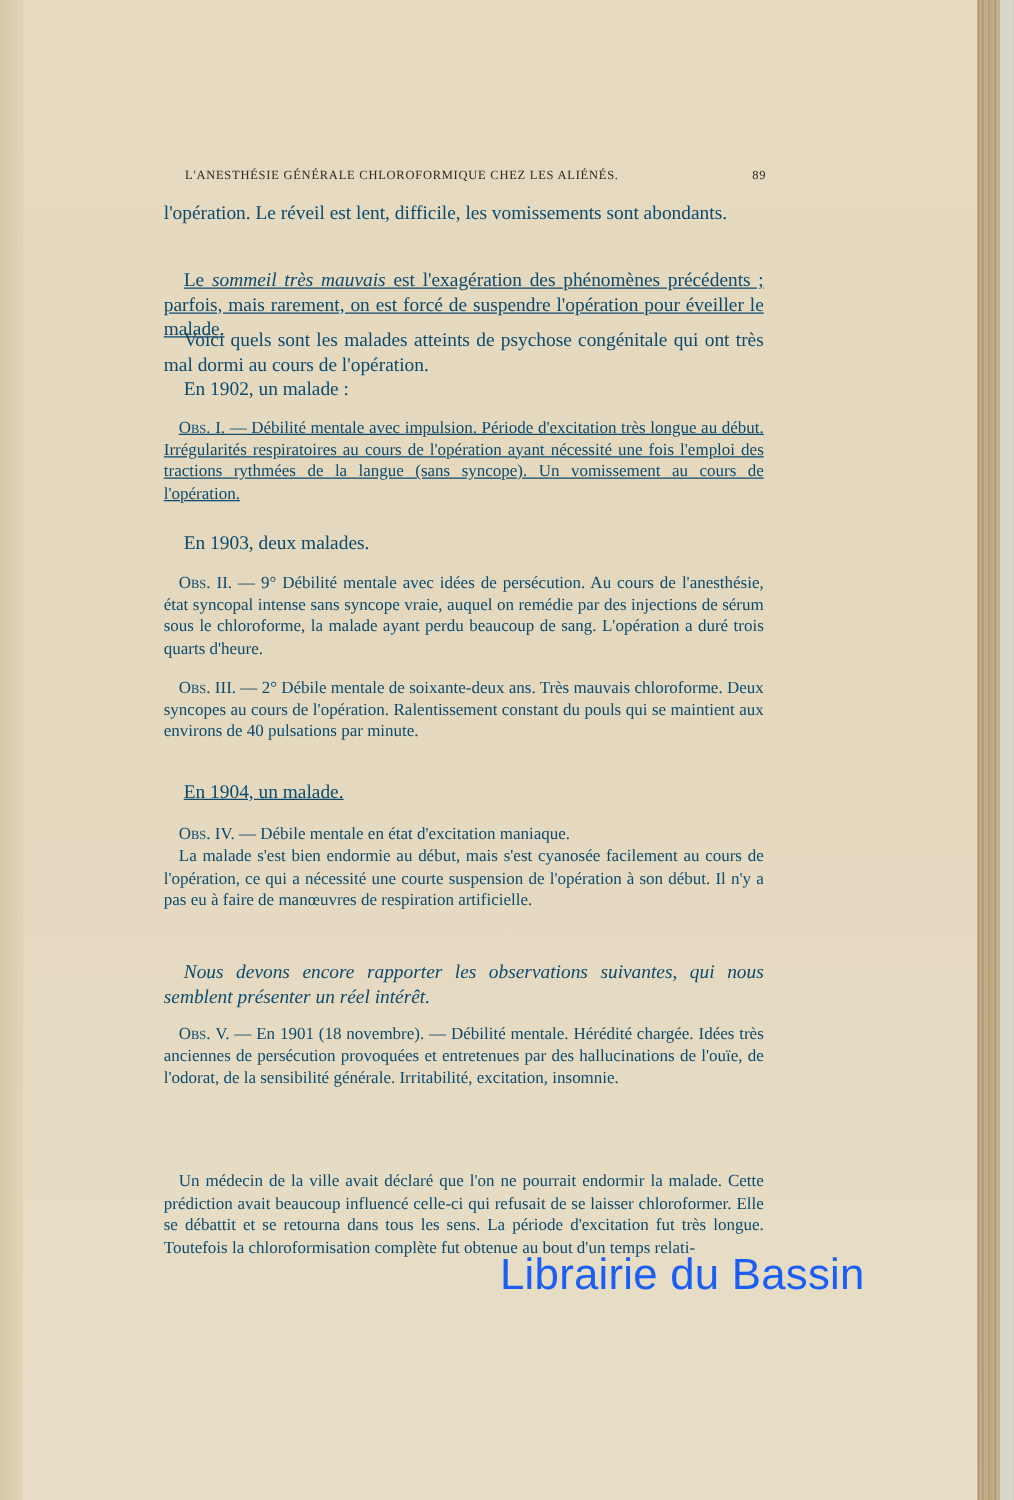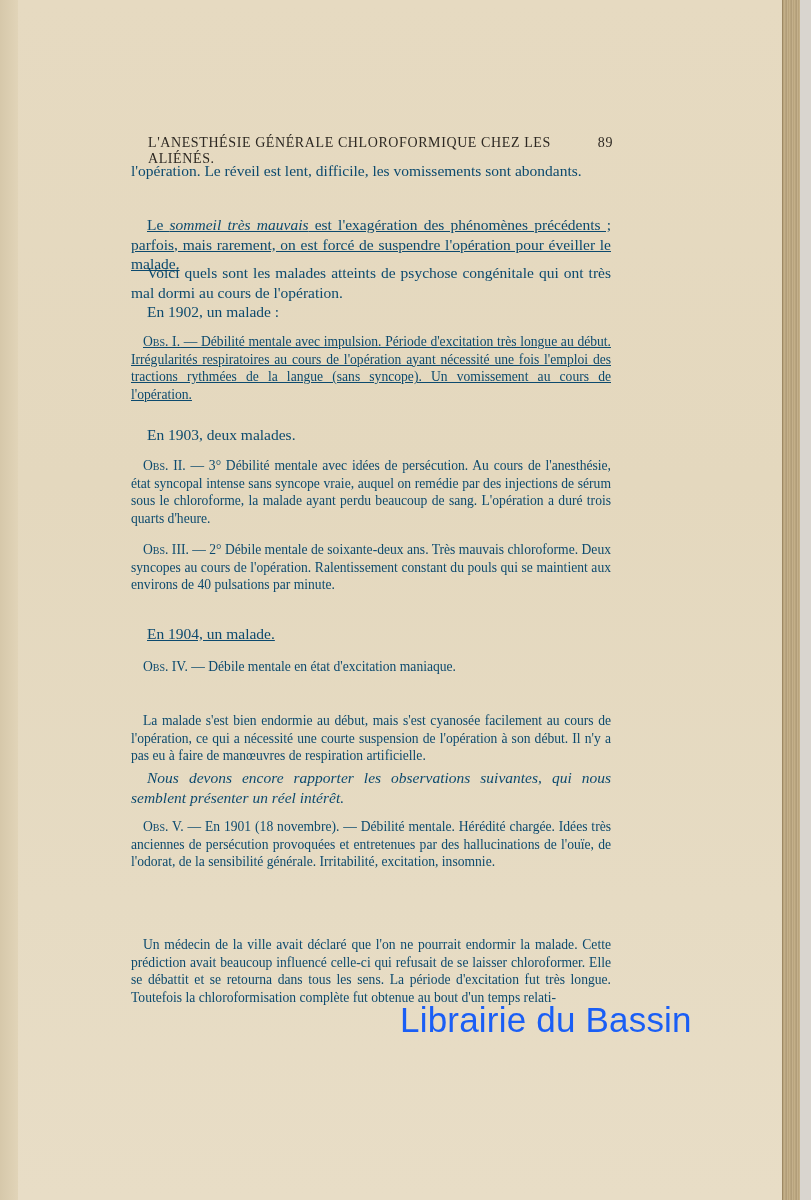--- a/index.html
+++ b/index.html
@@ -22,21 +22,21 @@
       background: repeating-linear-gradient(90deg, #b49f78 0px, #c8b48d 2px, #a89470 3px, #cdb994 5px);
       border-left: 1px solid #9c8763;
     }
     .backdrop {
       position: absolute; left: 800px; top: 0; width: 11px; height: 1200px;
       background: #d9d5cf;
     }
     .header {
       position: absolute; left: 148px; top: 135px; width: 465px;
       display: flex; justify-content: space-between;
-      font-size: 14px; letter-spacing: 0.6px; color: #2d2822;
+      font-size: 10px; letter-spacing: 0.6px; color: #2d2822;
     }
     .it { font-style: italic; }
     .sc { font-variant: small-caps; }
     .watermark {
       position: absolute; left: 400px; top: 1000px;
       font-family: "Liberation Sans", "DejaVu Sans", sans-serif;
       font-size: 35px; color: #1a5ef5; letter-spacing: 0.2px;
     }
     .para { position: absolute; left: 131px; width: 480px; text-align: justify; color: #0c4a6e; }
     .para.big { font-size: 15.5px; line-height: 19.5px; text-indent: 16px; }
@@ -60,29 +60,29 @@
 <div class="para big" style="top:215px;text-decoration:underline;"><span>Le </span><span class="it">sommeil très mauvais</span><span> est l'exagération des phénomènes précédents ; parfois, mais rarement, on est forcé de suspendre l'opération pour éveiller le malade.</span></div>
 
 <div class="para big" style="top:263px;">Voici quels sont les malades atteints de psychose congénitale qui ont très mal dormi au cours de l'opération.</div>
 
 <div class="para big" style="top:302px;">En 1902, un malade :</div>
 
 <div class="para sm" style="top:333px;text-decoration:underline;"><span class="sc">Obs. I.</span><span> — Débilité mentale avec impulsion. Période d'excitation très longue au début. Irrégularités respiratoires au cours de l'opération ayant nécessité une fois l'emploi des tractions rythmées de la langue (sans syncope). Un vomissement au cours de l'opération.</span></div>
 
 <div class="para big" style="top:425px;">En 1903, deux malades.</div>
 
-<div class="para sm" style="top:457px;"><span class="sc">Obs. II.</span><span> — 3° Débilité mentale avec idées de persécution. Au cours de l'anesthésie, état syncopal intense sans syncope vraie, auquel on remédie par des injections de sérum sous le chloroforme, la malade ayant perdu beaucoup de sang. L'opération a duré trois quarts d'heure.</span></div>
+<div class="para sm" style="top:457px;"><span class="sc">Obs. II.</span><span> — 9° Débilité mentale avec idées de persécution. Au cours de l'anesthésie, état syncopal intense sans syncope vraie, auquel on remédie par des injections de sérum sous le chloroforme, la malade ayant perdu beaucoup de sang. L'opération a duré trois quarts d'heure.</span></div>
 
 <div class="para sm" style="top:541px;"><span class="sc">Obs. III.</span><span> — 2° Débile mentale de soixante-deux ans. Très mauvais chloroforme. Deux syncopes au cours de l'opération. Ralentissement constant du pouls qui se maintient aux environs de 40 pulsations par minute.</span></div>
 
 <div class="para big" style="top:624px;text-decoration:underline;">En 1904, un malade.</div>
 
 <div class="para sm" style="top:658px;"><span class="sc">Obs. IV.</span><span> — Débile mentale en état d'excitation maniaque.</span></div>
 
-<div class="para sm" style="top:712px;">La malade s'est bien endormie au début, mais s'est cyanosée facilement au cours de l'opération, ce qui a nécessité une courte suspension de l'opération à son début. Il n'y a pas eu à faire de manœuvres de respiration artificielle.</div>
+<div class="para sm" style="top:676px;">La malade s'est bien endormie au début, mais s'est cyanosée facilement au cours de l'opération, ce qui a nécessité une courte suspension de l'opération à son début. Il n'y a pas eu à faire de manœuvres de respiration artificielle.</div>
 
 <div class="para big" style="top:768px;font-style:italic;">Nous devons encore rapporter les observations suivantes, qui nous semblent présenter un réel intérêt.</div>
 
 <div class="para sm" style="top:818px;"><span class="sc">Obs. V.</span><span> — En 1901 (18 novembre). — Débilité mentale. Hérédité chargée. Idées très anciennes de persécution provoquées et entretenues par des hallucinations de l'ouïe, de l'odorat, de la sensibilité générale. Irritabilité, excitation, insomnie.</span></div>
 
 <div class="para sm" style="top:936px;">Un médecin de la ville avait déclaré que l'on ne pourrait endormir la malade. Cette prédiction avait beaucoup influencé celle-ci qui refusait de se laisser chloroformer. Elle se débattit et se retourna dans tous les sens. La période d'excitation fut très longue. Toutefois la chloroformisation complète fut obtenue au bout d'un temps relati-</div>
 
 <div class="watermark">Librairie du Bassin</div>
 
 </body></html>

